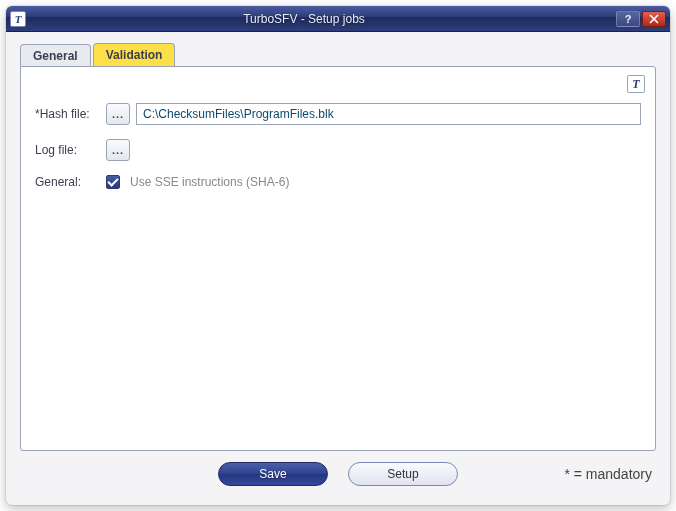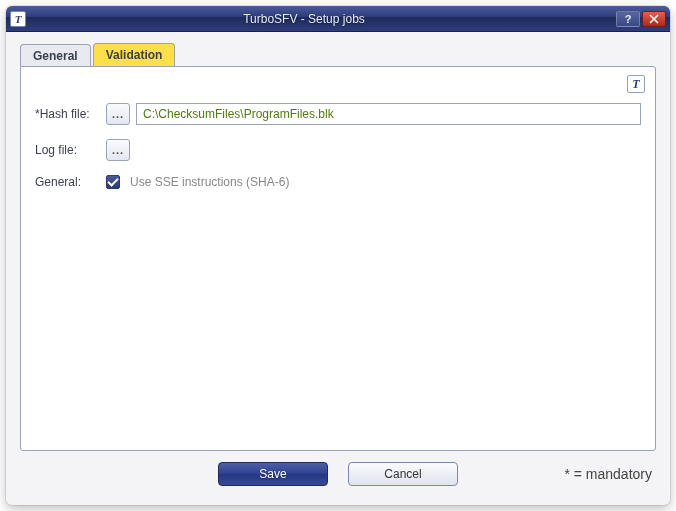--- a/index.html
+++ b/index.html
@@ -152,21 +152,21 @@
       letter-spacing: 1px;
     }
     .text-input {
       flex: 1;
       height: 22px;
       border: 1px solid #9aa3b8;
       background: #fff;
       padding: 2px 6px;
       font-family: inherit;
       font-size: 12px;
-      color: #4d7c0f;
+      color: #0c4a6e;
       outline: none;
     }
 
     .checkbox {
       width: 14px; height: 14px;
       border: 1px solid #2c3b78;
       border-radius: 2px;
       background: linear-gradient(to bottom, #4a5b9e, #2c3b78);
       display: inline-block;
       position: relative;
@@ -188,21 +188,21 @@
       height: 46px;
       display: flex;
       align-items: center;
       justify-content: center;
       position: relative;
     }
     .btn {
       width: 110px;
       height: 24px;
       border: 1px solid #7a88b8;
-      border-radius: 4px;
+      border-radius: 12px;
       font-family: inherit;
       font-size: 12px;
       cursor: pointer;
       margin: 0 10px;
     }
     .btn.primary {
       background: linear-gradient(to bottom, #4a5fa8 0%, #2f4290 48%, #253680 49%, #35489a 100%);
       color: #fff;
       border-color: #1f2b5c;
       text-shadow: 0 1px 1px rgba(0,0,0,0.3);
@@ -263,18 +263,18 @@
           <div class="form-label">General:</div>
           <span class="checkbox checked"></span>
           <span class="check-label">Use SSE instructions (SHA-6)</span>
         </div>
 
       </div>
     </div>
 
     <div class="footer">
       <button class="btn primary">Save</button>
-      <button class="btn secondary">Cancel</button>
+      <button class="btn secondary">Setup</button>
       <div class="mandatory-note">* = mandatory</div>
     </div>
 
   </div>
 </div>
 
 </body></html>

